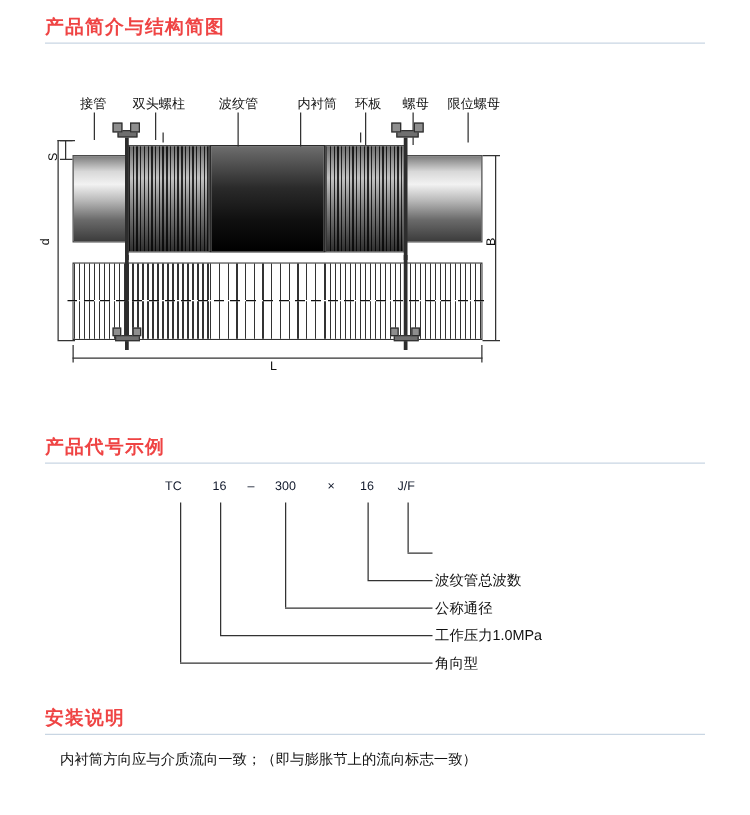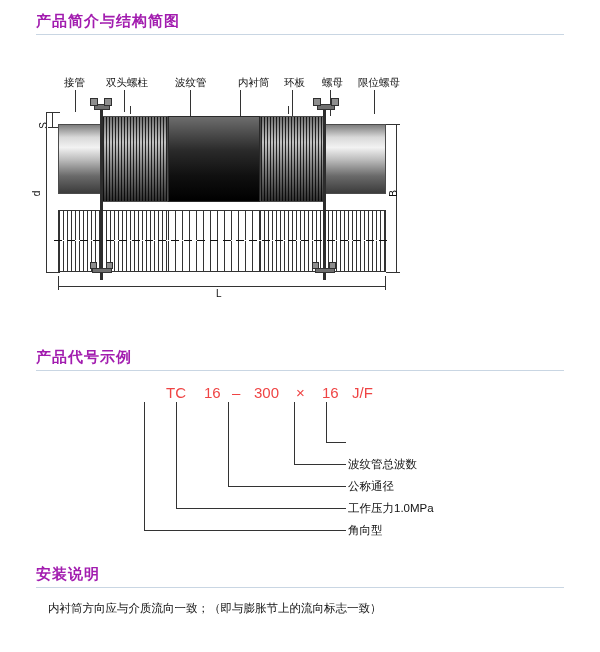--- a/index.html
+++ b/index.html
@@ -12,21 +12,21 @@
     height: 652px;
     position: relative;
     font-family: "Liberation Sans", sans-serif;
     color: #1a1a1a;
     overflow: hidden;
   }
   .section-title {
     position: absolute;
     font-size: 15px;
     font-weight: bold;
-    color: #a21caf;
+    color: #ef4444;
     letter-spacing: 1px;
   }
   .title-underline {
     position: absolute;
     height: 1px;
     background: #c9d6e3;
   }
   
   #diagram {
     position: absolute;
@@ -116,24 +116,23 @@
   
   #code {
     position: absolute;
     left: 40px;
     top: 376px;
     width: 500px;
     height: 160px;
   }
   .code-token {
     position: absolute;
-    font-size: 15px;
-    color: #ef4444;
+    font-size: 10px;
+    color: #0f172a;
     white-space: nowrap;
-    margin-left: 34px;
   }
   .code-desc {
     position: absolute;
     font-size: 11.5px;
     color: #111;
     white-space: nowrap;
   }
   .vline { position: absolute; width: 1px; background: #333; }
   .hline { position: absolute; height: 1px; background: #333; }
   

